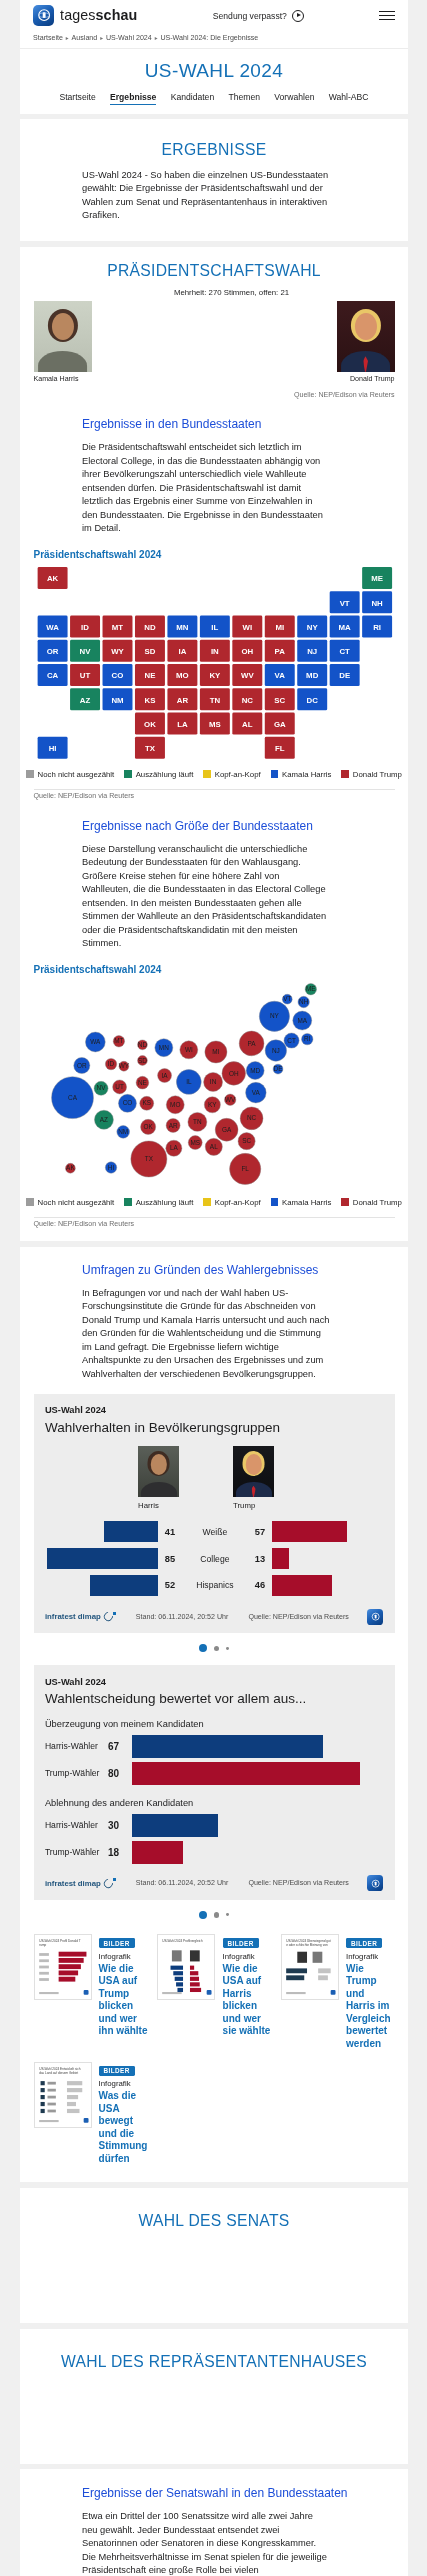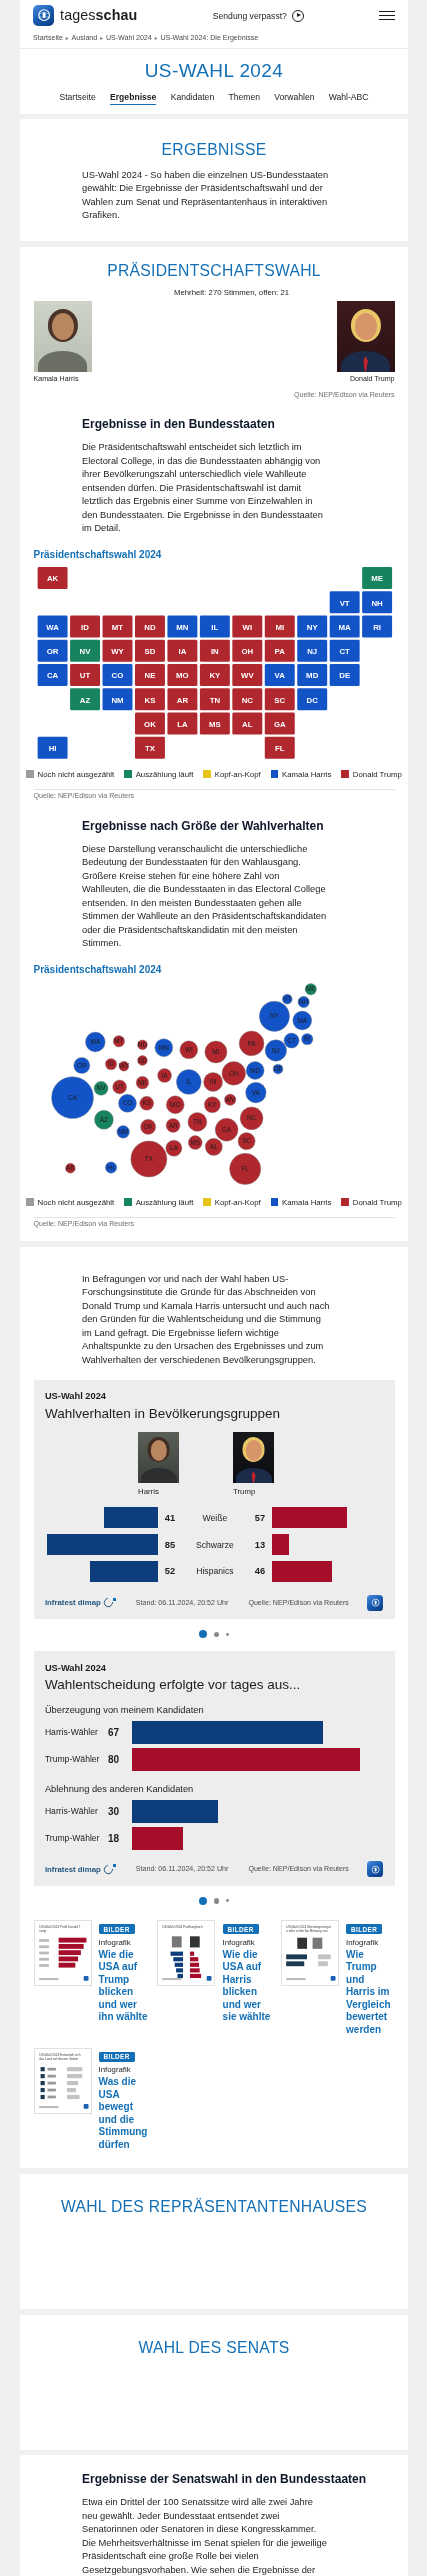--- a/index.html
+++ b/index.html
@@ -25,21 +25,21 @@
   .crumb-sep { margin:0 2.9px; font-size:5.7px; color:#777; }
   .page-title { text-align:center; font-size:19px; font-weight:400; color:#1470b6; letter-spacing:0.4px; padding:11.4px 0 4.3px; }
   .tabs { display:flex; justify-content:center; gap:14.3px; padding:5.7px 0 8.6px; font-size:8.6px; }
   .tab { color:#1d1d1e; cursor:pointer; padding-bottom:2.1px; }
   .tab.active { font-weight:700; border-bottom:1.4px solid #1470b6; }
 
   
   .center-h2 { text-align:center; font-size:15.7px; font-weight:400; color:#1470b6; letter-spacing:0.3px; }
   .intro-card { padding:21.4px 0 18.5px; }
   .body-col { margin:10px 0 0 62px; width:248px; font-size:9.3px; line-height:1.45; color:#1d1d1e; }
-  .sec-h3 { margin:18.5px 0 0 62px; font-size:12px; font-weight:700; color:#0f172a; }
+  .sec-h3 { margin:18.5px 0 0 62px; font-size:12px; font-weight:400; color:#1d4ed8; }
   .chart-label { margin:13px 0 0 13.5px; font-size:10px; font-weight:700; color:#1470b6; }
   .quelle { font-size:7.1px; color:#6e6e6e; margin:2.9px 13.5px 0; }
   .quelle.right { text-align:right; }
   .divider { height:0.7px; background:#e3e3e3; margin:10px 13.5px 0; }
 
   
   .president-card { padding:15.7px 0 13px; position:relative; }
   .majority-note { text-align:center; font-size:7.8px; color:#1d1d1e; margin-top:7.1px;padding-left:35px; }
   .cand-row { position:relative; height:87px; margin:4.3px 13.5px 0; }
   .cand { position:absolute; top:0; width:58px; }
@@ -414,21 +414,21 @@
           <span>Kamala Harris</span>
         </span>
         <span class="li">
           <span class="sw" style="background: rgb(176, 39, 46);"></span>
           <span>Donald Trump</span>
         </span>
       </div>
     <div class="divider"></div>
     <div class="quelle">Quelle: NEP/Edison via Reuters</div>
 
-    <h3 class="sec-h3">Ergebnisse nach Größe der Wahlverhalten</h3>
+    <h3 class="sec-h3">Ergebnisse nach Größe der Bundesstaaten</h3>
     <p class="body-col">Diese Darstellung veranschaulicht die unterschiedliche Bedeutung der Bundesstaaten für den Wahlausgang. Größere Kreise stehen für eine höhere Zahl von Wahlleuten, die die Bundesstaaten in das Electoral College entsenden. In den meisten Bundesstaaten gehen alle Stimmen der Wahlleute an den Präsidentschaftskandidaten oder die Präsidentschaftskandidatin mit den meisten Stimmen.</p>
     <div class="chart-label">Präsidentschaftswahl 2024</div>
     <div class="map-wrap">
       <svg id="bubbleMap" width="361" height="207" viewBox="0 0 506 290">
           <g>
             <circle cx="252" cy="231" r="12.0" fill="#b0272e" stroke="#8a8a8a" stroke-width="0.6"></circle>
             <text x="252" y="234" text-anchor="middle" font-size="9" fill="#1d1d1e">AL</text>
           </g>
           <g>
             <circle cx="51" cy="261" r="6.9" fill="#b0272e" stroke="#8a8a8a" stroke-width="0.6"></circle>
@@ -648,20 +648,21 @@
         <span class="li">
           <span class="sw" style="background: rgb(176, 39, 46);"></span>
           <span>Donald Trump</span>
         </span>
       </div>
     <div class="divider"></div>
     <div class="quelle">Quelle: NEP/Edison via Reuters</div>
   </section>
 
   <section class="card surveys-card">
+    <h3 class="sec-h3" style="margin-top:0;">Umfragen zu Gründen des Wahlergebnisses</h3>
     <p class="body-col">In Befragungen vor und nach der Wahl haben US-Forschungsinstitute die Gründe für das Abschneiden von Donald Trump und Kamala Harris untersucht und auch nach den Gründen für die Wahlentscheidung und die Stimmung im Land gefragt. Die Ergebnisse liefern wichtige Anhaltspunkte zu den Ursachen des Ergebnisses und zum Wahlverhalten der verschiedenen Bevölkerungsgruppen.</p>
 
     <div class="info-panel">
       <div class="info-kicker">US-Wahl 2024</div>
       <div class="info-title">Wahlverhalten in Bevölkerungsgruppen</div>
       <div class="info-photos">
         <figure>
           <div class="mini-portrait" style="background:linear-gradient(#5a5f58,#3c403a);">
             <div class="hair" style="background:#3f2c22;position:absolute;left:50%;top:10%;width:56%;height:48%;transform:translateX(-50%);border-radius:50%;"></div>
             <div class="face" style="background:#b9875f;position:absolute;left:50%;top:16%;width:40%;height:40%;transform:translateX(-50%);border-radius:50%;"></div>
@@ -689,21 +690,21 @@
             <div class="num">57</div>
             <div>
               <div class="bar t" style="width: 75px;"></div>
             </div>
           </div>
           <div class="demo-row">
             <div style="display: flex;">
               <div class="bar h" style="width: 111px;"></div>
             </div>
             <div class="num">85</div>
-            <div class="lbl">Schwarze</div>
+            <div class="lbl">College</div>
             <div class="num">13</div>
             <div>
               <div class="bar t" style="width: 17px;"></div>
             </div>
           </div>
           <div class="demo-row">
             <div style="display: flex;">
               <div class="bar h" style="width: 68px;"></div>
             </div>
             <div class="num">52</div>
@@ -731,21 +732,21 @@
       </div>
     </div>
     <div class="dots" id="dots1">
         <i class="d0"></i>
         <i class="d1"></i>
         <i class="d2"></i>
       </div>
 
     <div class="info-panel">
       <div class="info-kicker">US-Wahl 2024</div>
-      <div class="info-title">Wahlentscheidung erfolgte vor tages aus...</div>
+      <div class="info-title">Wahlentscheidung bewertet vor allem aus...</div>
       <div id="reasonGroups">
           <div class="reason-group-label">Überzeugung von meinem Kandidaten</div>
           <div class="reason-row">
             <div class="rlbl">Harris-Wähler</div>
             <div class="rnum">67</div>
             <div class="rbar" style="width: 191px; background: rgb(13, 61, 125);"></div>
           </div>
           <div class="reason-row">
             <div class="rlbl">Trump-Wähler</div>
             <div class="rnum">80</div>
@@ -862,25 +863,25 @@
               <rect x="46" y="66" width="18" height="6" fill="#c3c3c3"></rect>
               <rect x="6" y="82" width="28" height="3" fill="#bbb"></rect>
               <rect x="70" y="79" width="7" height="7" rx="1.5" fill="#1b5fb4"></rect>
             </svg></div>
           <div class="teaser-body"><span class="badge">BILDER</span><div class="kicker">Infografik</div><div class="teaser-title">Was die USA bewegt und die Stimmung dürfen</div></div>
         </article>
       </div>
   </section>
 
   <section class="card embed-card">
+    <h2 class="center-h2">WAHL DES SENATS</h2>
+  </section>
+
+  <section class="card embed-card">
     <h2 class="center-h2">WAHL DES REPRÄSENTANTENHAUSES</h2>
-  </section>
-
-  <section class="card embed-card">
-    <h2 class="center-h2">WAHL DES SENATS</h2>
   </section>
 
   <section class="card senate-results-card">
     <h3 class="sec-h3" style="margin-top:0;">Ergebnisse der Senatswahl in den Bundesstaaten</h3>
     <p class="body-col">Etwa ein Drittel der 100 Senatssitze wird alle zwei Jahre neu gewählt. Jeder Bundesstaat entsendet zwei Senatorinnen oder Senatoren in diese Kongresskammer. Die Mehrheitsverhältnisse im Senat spielen für die jeweilige Präsidentschaft eine große Rolle bei vielen Gesetzgebungsvorhaben. Wie sehen die Ergebnisse der Wahlen um die Senatssitze 2024 in den Bundesstaaten aus?</p>
   </section>
 
 </div>
 
 

